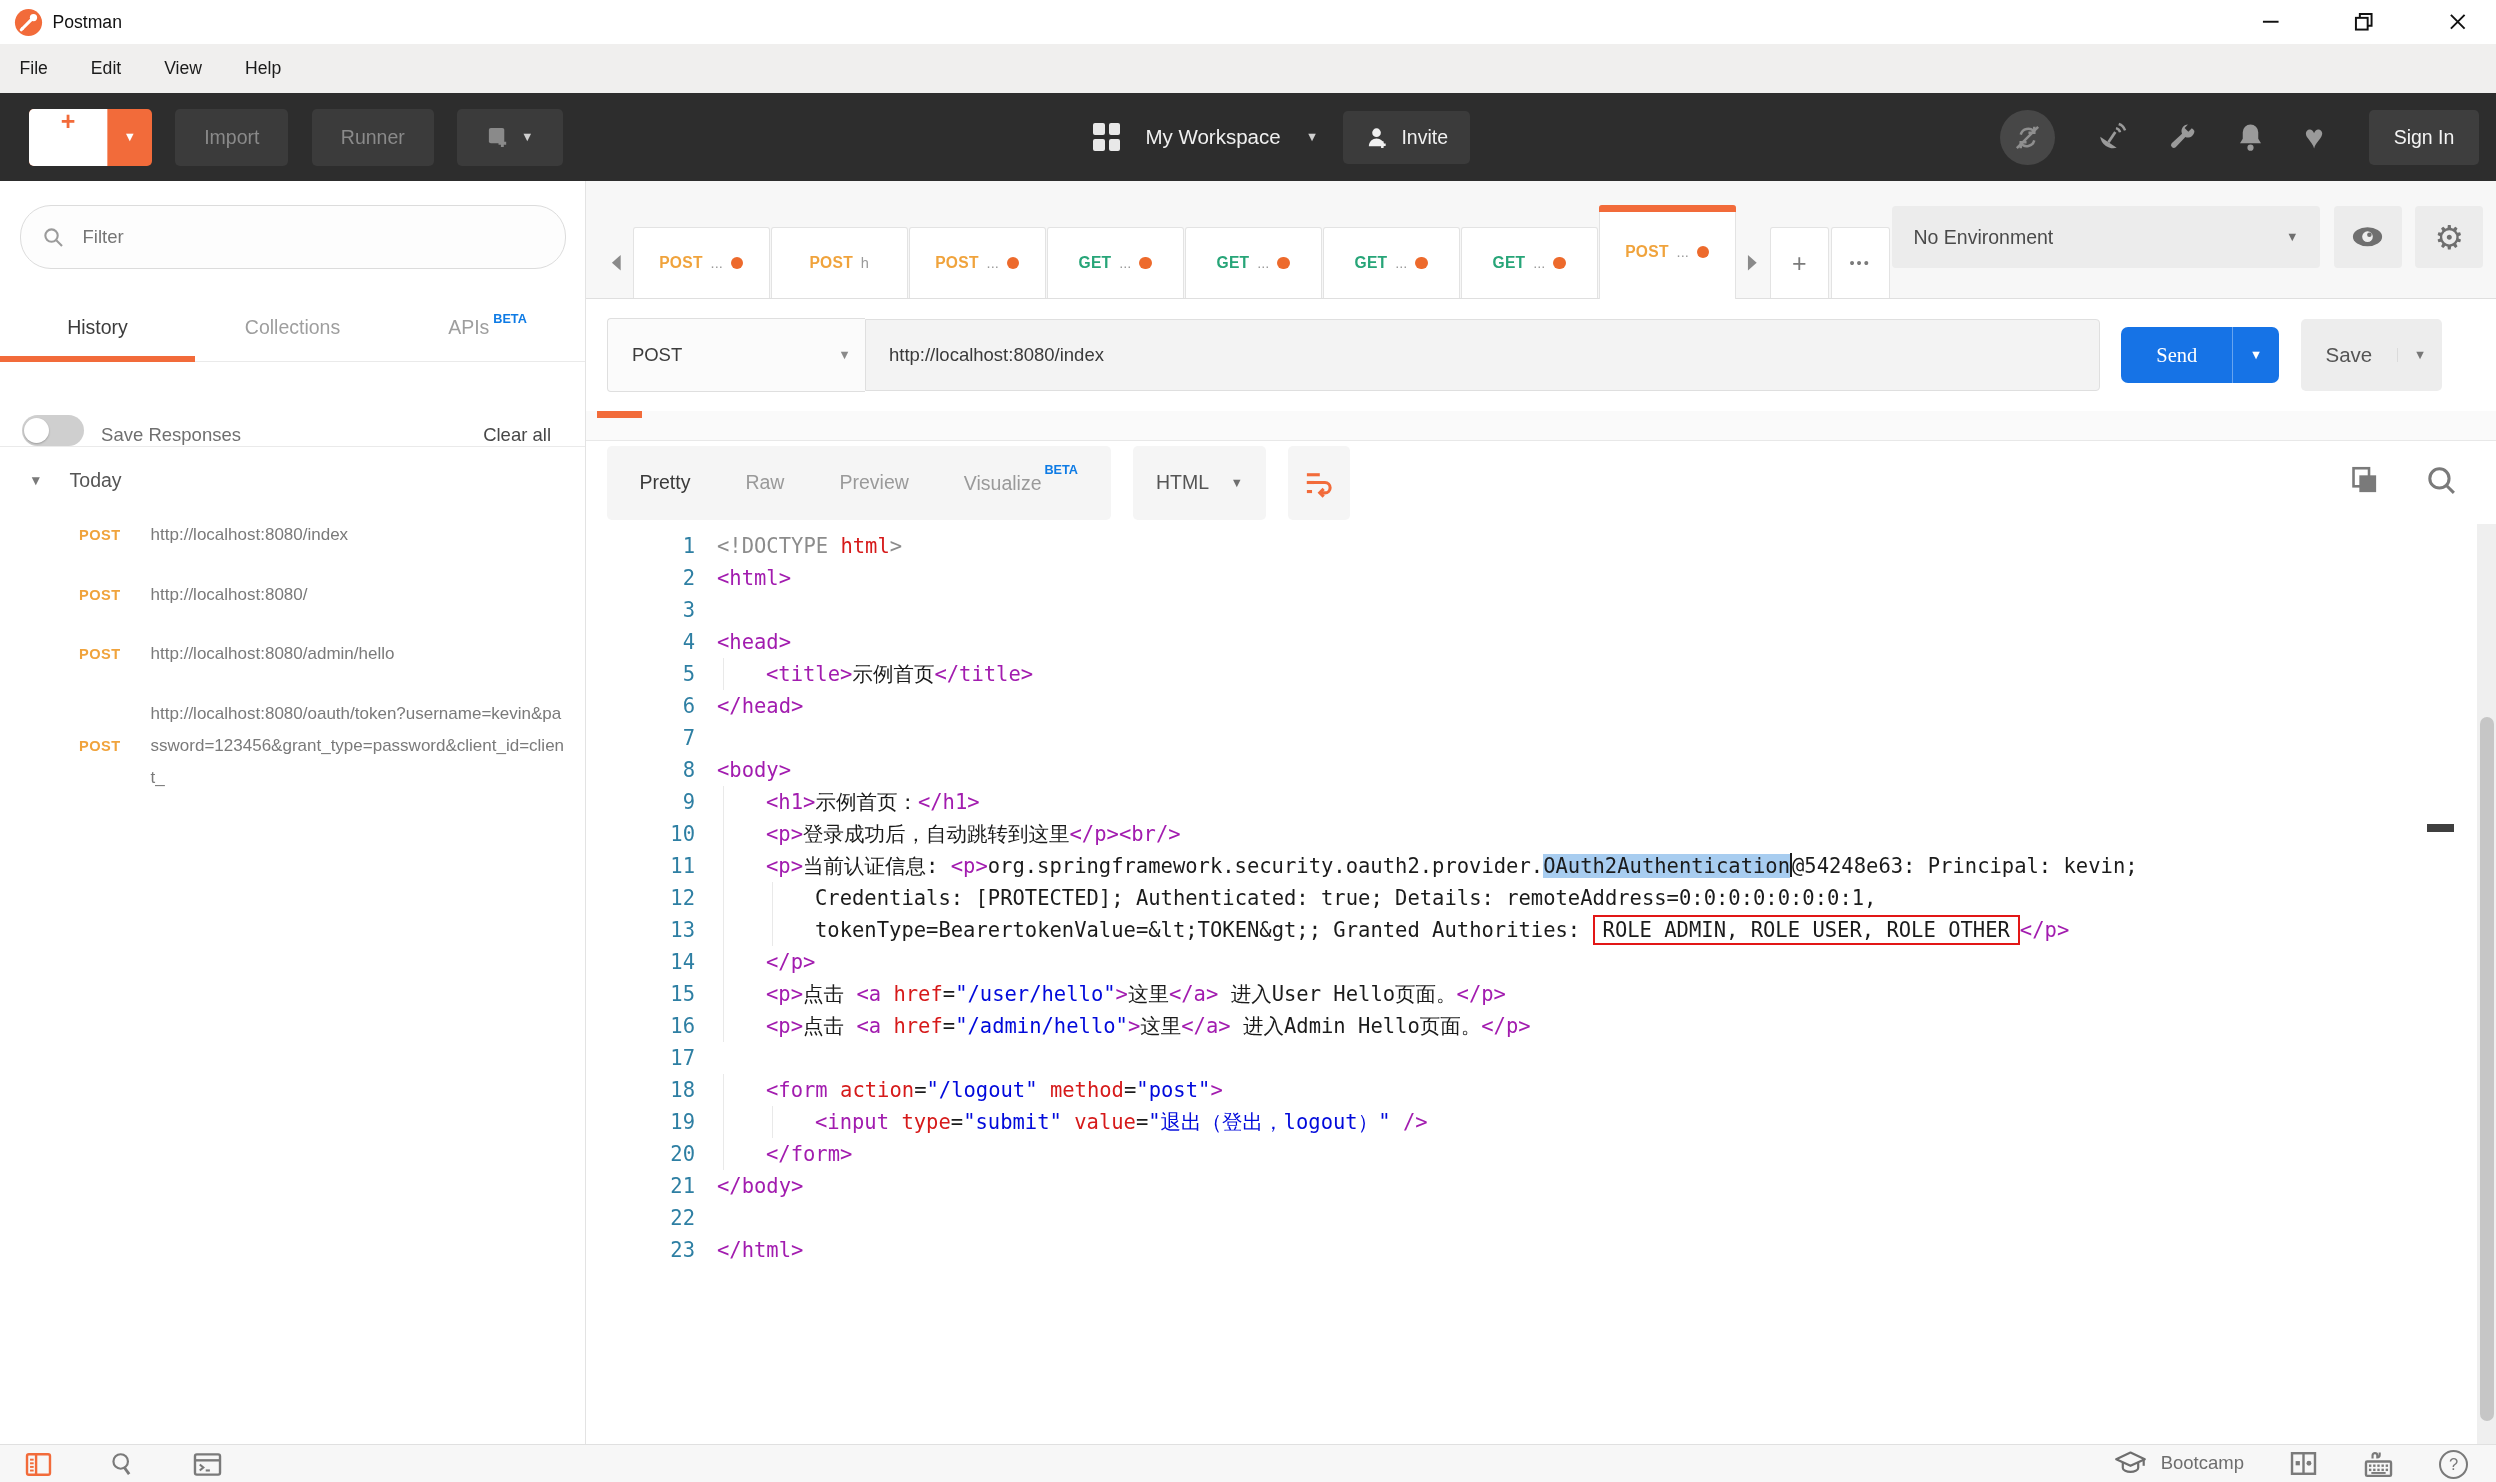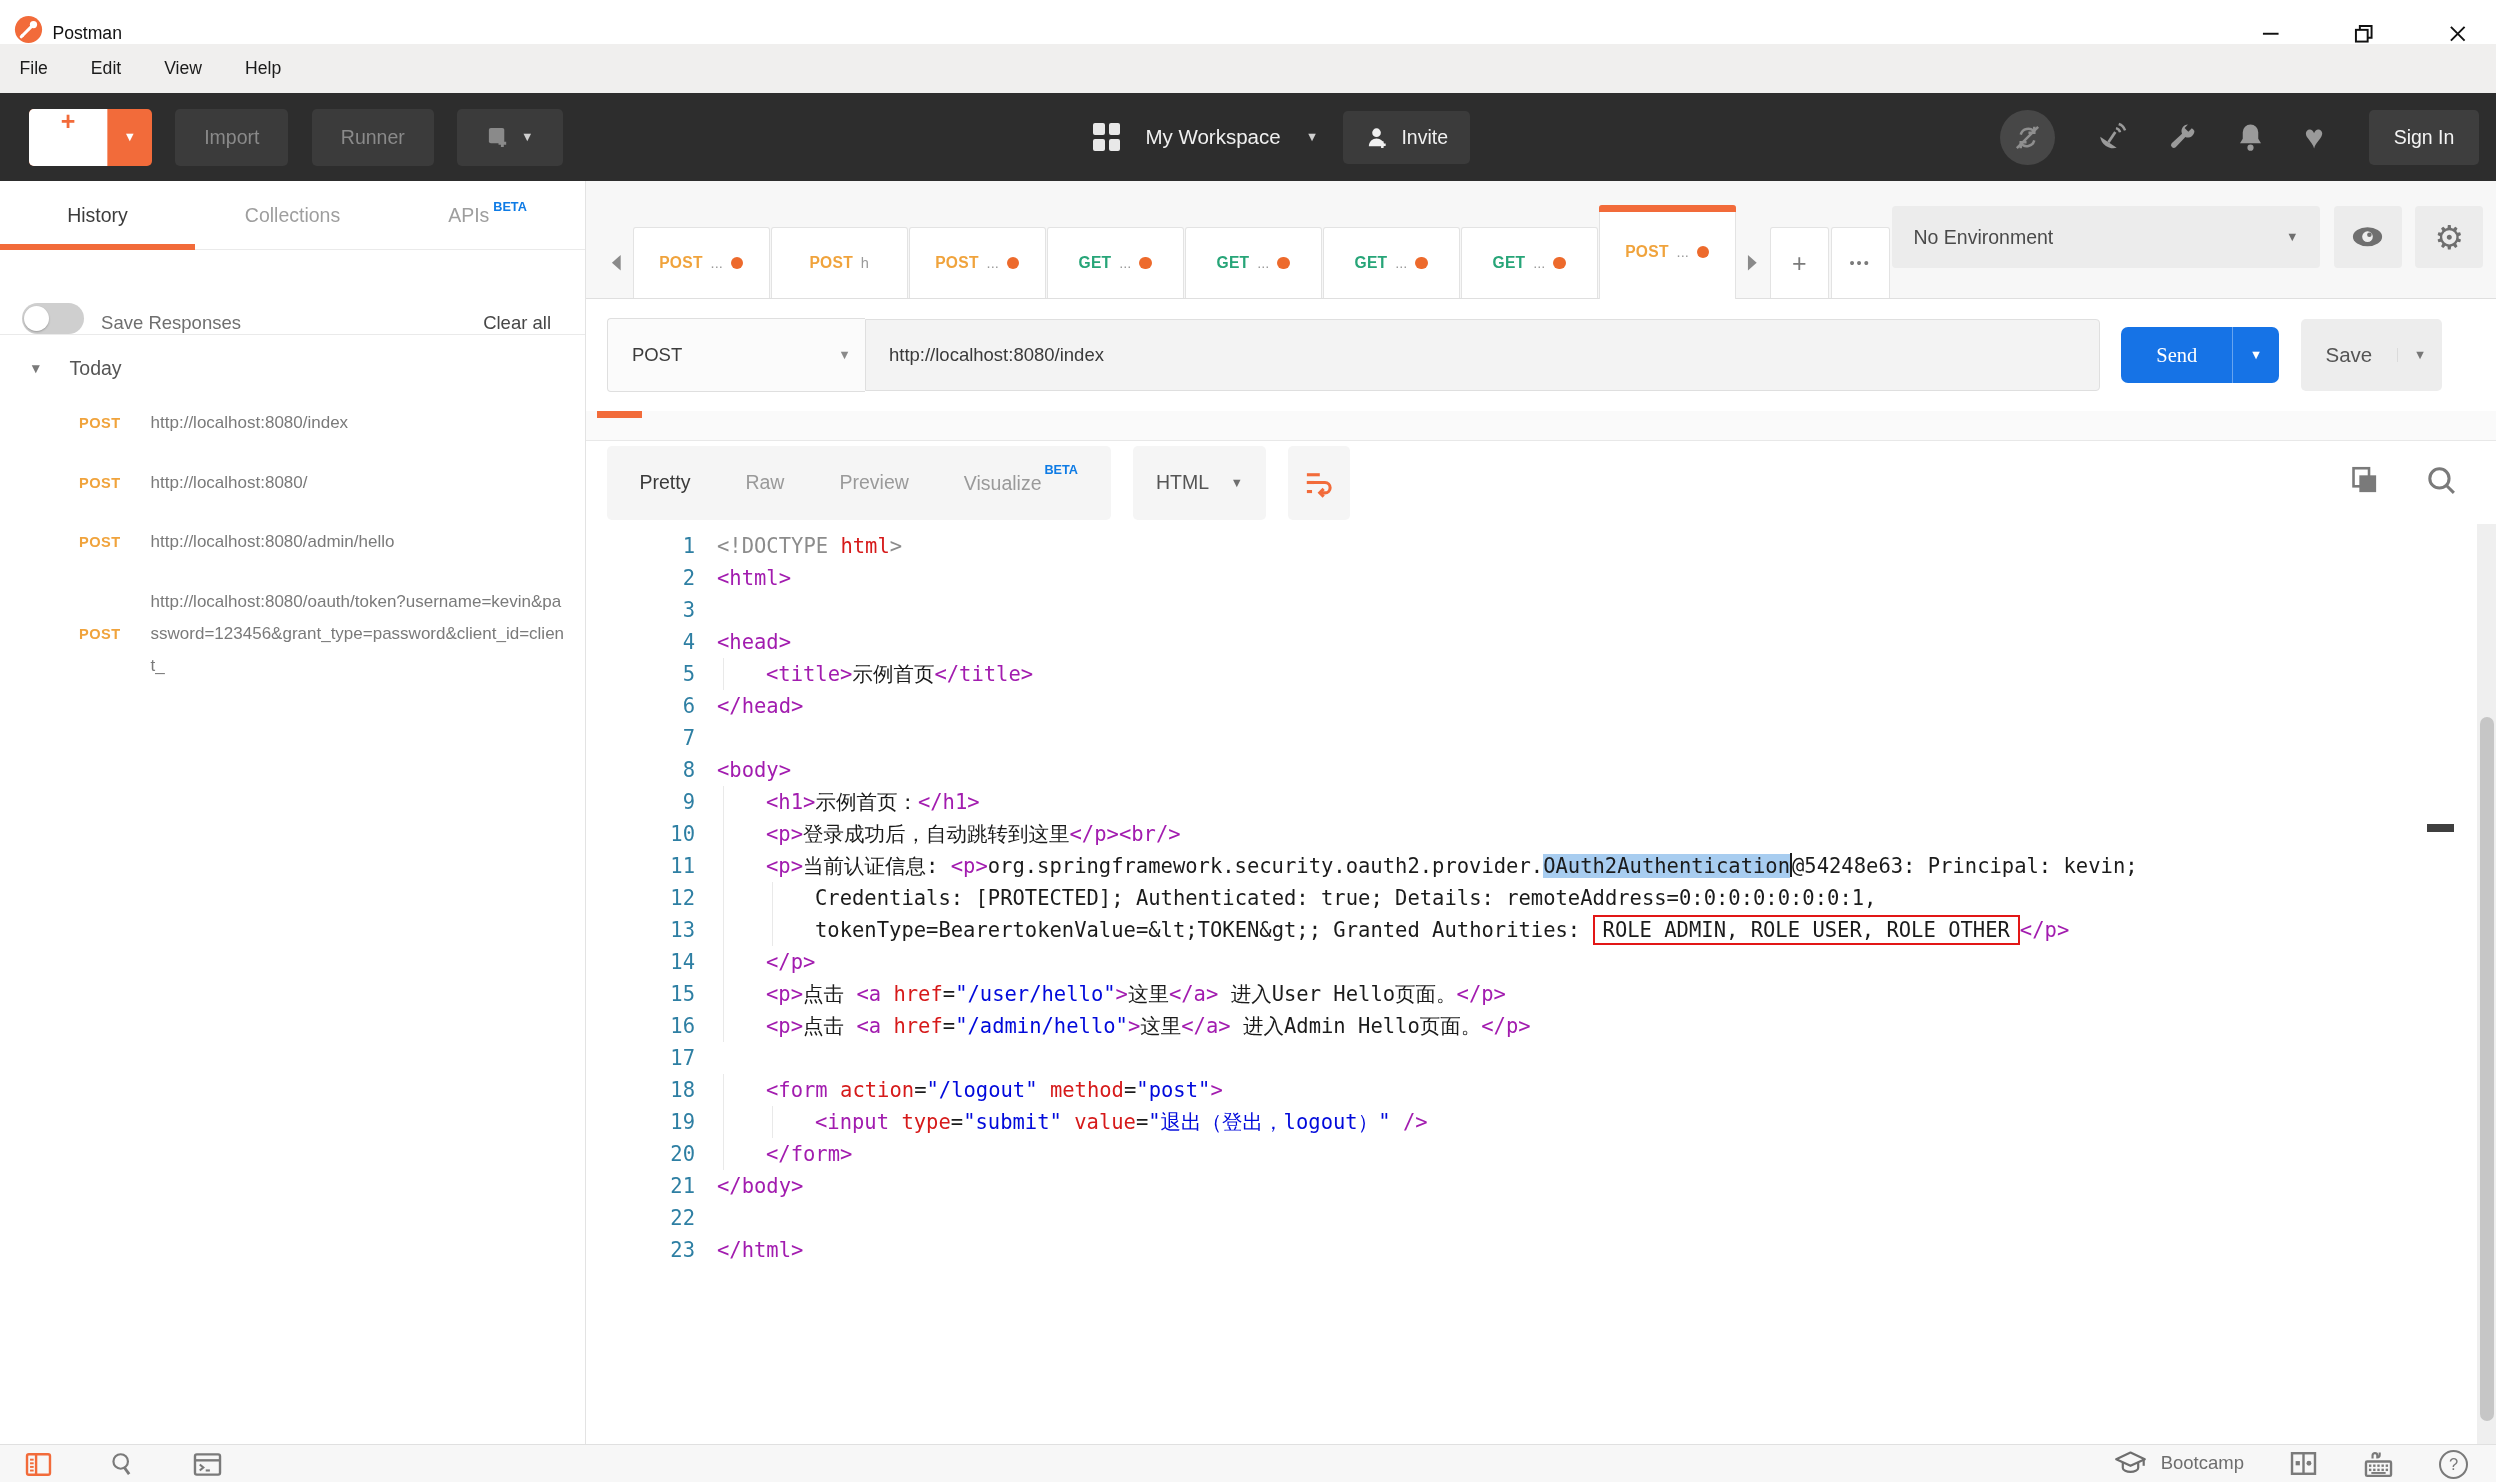--- a/index.html
+++ b/index.html
@@ -1,19 +1,19 @@
 <!DOCTYPE html>
 <html><head>
 <meta charset="utf-8">
 <style>
   html,body{margin:0;padding:0;background:#ddd;}
   .app{position:relative;width:2497px;height:1482px;background:#fff;overflow:hidden;
        font-family:"Liberation Sans",sans-serif;color:#333;}
   
-  .titlebar{height:44px;background:#fff;display:flex;align-items:flex-end;padding:0 0 0 13.7px;}
+  .titlebar{height:44px;background:#fff;display:flex;align-items:center;padding:0 0 0 13.7px;}
   .titlebar .logo{width:29px;height:29px;margin-right:9.8px;}
   .titlebar .title{font-size:17.6px;color:#111;}
   .winctrl{margin-left:auto;display:flex;align-items:center;gap:72px;padding-right:29px;}
   .winctrl svg{display:block;}
   
   .menubar{height:49px;background:#F0EFEE;display:flex;align-items:center;gap:43px;padding-left:19.5px;}
   .menu-item{font-size:17.6px;color:#1b1b1b;cursor:default;}
   
   .toolbar{height:88px;background:#2D2D2D;display:flex;align-items:center;padding:0 17.6px 0 29px;}
   .tb-left{display:flex;align-items:center;gap:23.4px;}
@@ -237,20 +237,29 @@
       <span class="tb-ico" style="font-size:33px;">♥</span>
       <div class="btn-signin">
           <span>Sign In</span>
         </div>
     </div>
   </div>
 
   <div class="workarea">
 
     <div class="sidebar">
+      <div class="filter-wrap">
+        <div class="filter-box">
+          <svg width="25" height="25" viewBox="0 0 24 24">
+              <circle cx="10" cy="10" r="6.5" fill="none" stroke="currentColor" stroke-width="2.2"></circle>
+              <line x1="15" y1="15" x2="21" y2="21" stroke="currentColor" stroke-width="2.2"></line>
+            </svg>
+          <input placeholder="Filter" style="">
+        </div>
+      </div>
       <div class="sb-tabs">
         <div class="sb-tab active">
             <span>History</span>
           </div>
         <div class="sb-tab">
             <span>Collections</span>
           </div>
         <div class="sb-tab">
             <span>APIs</span>
             <sup>BETA</sup>

